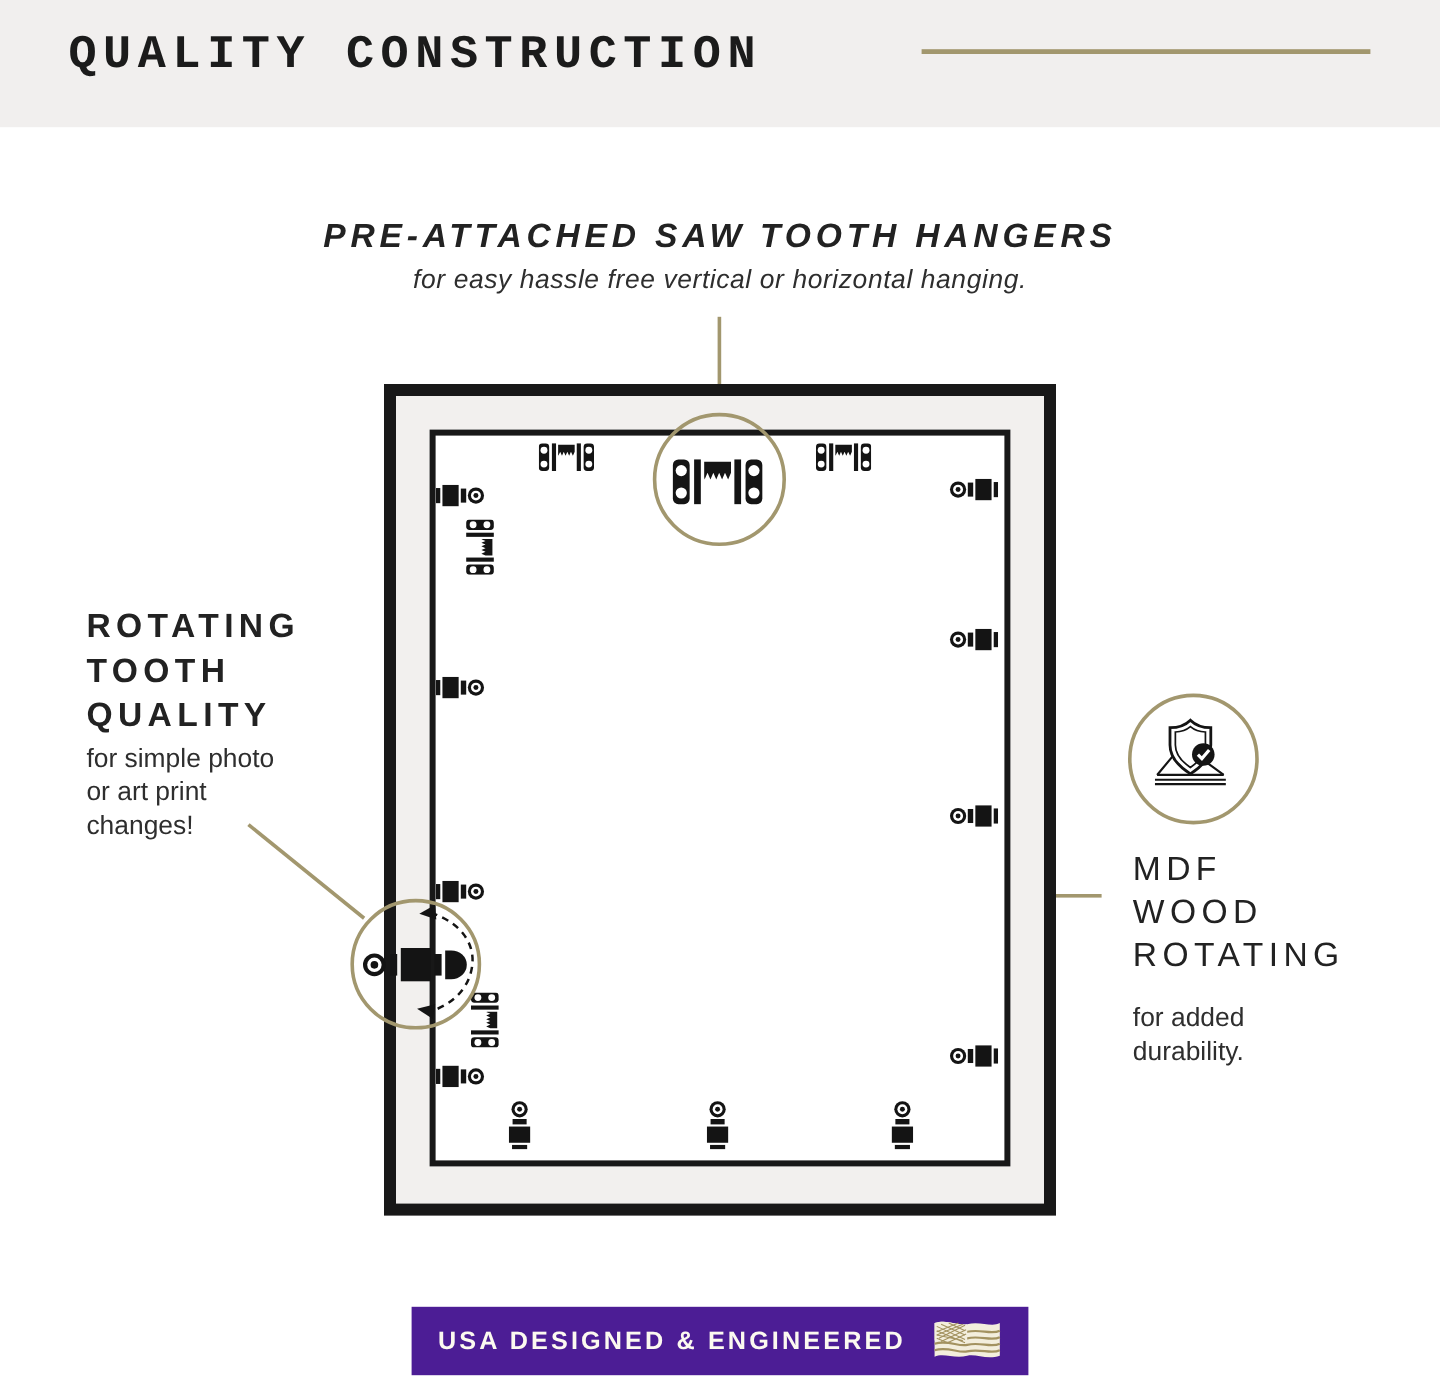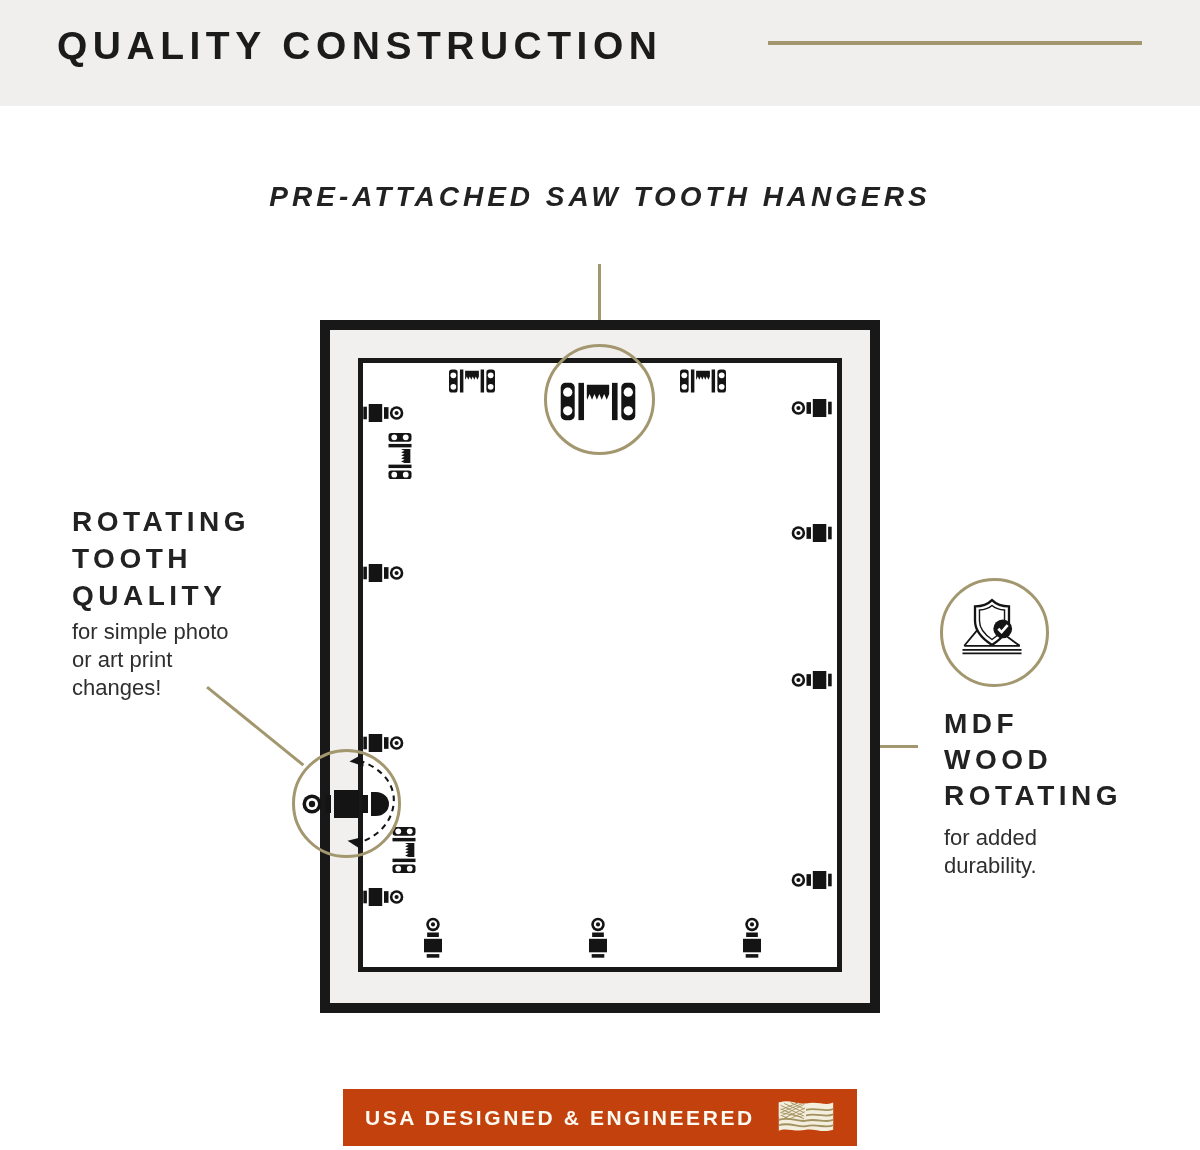--- a/index.html
+++ b/index.html
@@ -4,37 +4,37 @@
 <style>
   html,body{margin:0;padding:0;}
   body{
     width:1200px;height:1150px;position:relative;background:#ffffff;
     font-family:"Liberation Sans", sans-serif;color:#1b1b1b;overflow:hidden;
   }
   .abs{position:absolute;}
 
   
   .header-band{left:0;top:0;width:1200px;height:106px;background:#f1efee;}
-  .header-title{left:57px;top:24px;font-size:39px;font-weight:bold;letter-spacing:5.5px;color:#1b1b1b;white-space:nowrap;}
+  .header-title{left:57px;top:24px;font-size:39px;font-weight:bold;letter-spacing:5.5px;color:#1b1b1b;white-space:nowrap;font-family:Liberation Mono, monospace;}
   .header-rule{left:768px;top:41px;width:374px;height:4px;background:#a2976e;}
 
   
   .callout-top{left:0;top:181px;width:1200px;text-align:center;font-style:italic;}
   .callout-top .ttl{font-size:28px;font-weight:bold;letter-spacing:4px;color:#222;}
   .callout-top .sub{margin-top:7px;font-size:22px;color:#2e2e2e;letter-spacing:.5px;}
 
   
   .callout-left{left:72px;top:503px;width:200px;}
   .callout-left .line{font-size:28px;font-weight:bold;letter-spacing:4.5px;line-height:37px;color:#222;}
   .callout-left .sub{margin-top:4px;width:182px;font-size:22px;line-height:28px;color:#2e2e2e;}
 
   
   .callout-right{left:944px;top:706px;width:220px;}
-  .callout-right .line{font-size:28px;font-weight:bold;letter-spacing:4.5px;line-height:36px;color:#222;}
-  .callout-right .sub{margin-top:10px;width:150px;font-size:22px;line-height:28px;color:#2e2e2e;}
+  .callout-right .line{font-size:28px;font-weight:normal;letter-spacing:4.5px;line-height:36px;color:#222;}
+  .callout-right .sub{margin-top:20px;width:150px;font-size:22px;line-height:28px;color:#2e2e2e;}
 
   
   .conn{background:#a2976e;}
   .conn-v{left:598px;top:264px;width:3px;height:81px;}
   .conn-d{left:208px;top:686px;width:124px;height:3px;transform-origin:0 0;transform:rotate(39deg);}
   .conn-h{left:668px;top:745px;width:250px;height:3px;}
 
   
   .frame-outer{left:320px;top:320px;width:540px;height:673px;border:10px solid #181818;background:#f2f0ee;}
   .frame-inner{left:358px;top:358px;width:474px;height:604px;border:5px solid #181818;background:#ffffff;}
@@ -44,21 +44,21 @@
   .ring-top{left:544px;top:344px;width:105px;height:105px;}
   .ring-left{left:292px;top:749px;width:103px;height:103px;}
   .ring-mdf{left:940px;top:578px;width:103px;height:103px;background:#fff;}
 
   svg.hw{position:absolute;fill:#141414;overflow:visible;}
   .rot90{transform:rotate(90deg);}
   .rotm90{transform:rotate(-90deg);}
   .flipx{transform:scaleX(-1);}
 
   
-  .banner{left:343px;top:1089px;width:514px;height:57px;background:#c2410c;display:flex;align-items:center;justify-content:space-between;padding:0 22px;box-sizing:border-box;}
+  .banner{left:343px;top:1089px;width:514px;height:57px;background:#4c1d95;display:flex;align-items:center;justify-content:space-between;padding:0 22px;box-sizing:border-box;}
   .banner .txt{color:#fcf9f0;font-size:21px;font-weight:bold;letter-spacing:2.6px;white-space:nowrap;}
 </style>
 </head>
 <body>
 
 <svg width="0" height="0" style="position:absolute" aria-hidden="true">
   <defs>
     <symbol id="sym-sawtooth" viewBox="0 0 80 44">
       <rect x="0" y="2" width="15" height="40" rx="5"></rect>
       <circle cx="7.5" cy="12" r="5" fill="#fff"></circle>
@@ -109,20 +109,21 @@
     </symbol>
   </defs>
 </svg>
 
 <div class="abs header-band"></div>
 <div class="abs header-title">QUALITY CONSTRUCTION</div>
 <div class="abs header-rule"></div>
 
 <div class="abs callout-top">
   <div class="ttl">PRE-ATTACHED SAW TOOTH HANGERS</div>
+  <div class="sub">for easy hassle free vertical or horizontal hanging.</div>
 </div>
 
 <div class="abs conn conn-v"></div>
 <div class="abs conn conn-d"></div>
 <div class="abs conn conn-h"></div>
 
 <div class="abs frame-outer"></div>
 <div class="abs frame-inner"></div>
 
 <svg class="hw" style="left:449px;top:368px;width:46px;height:26px">

